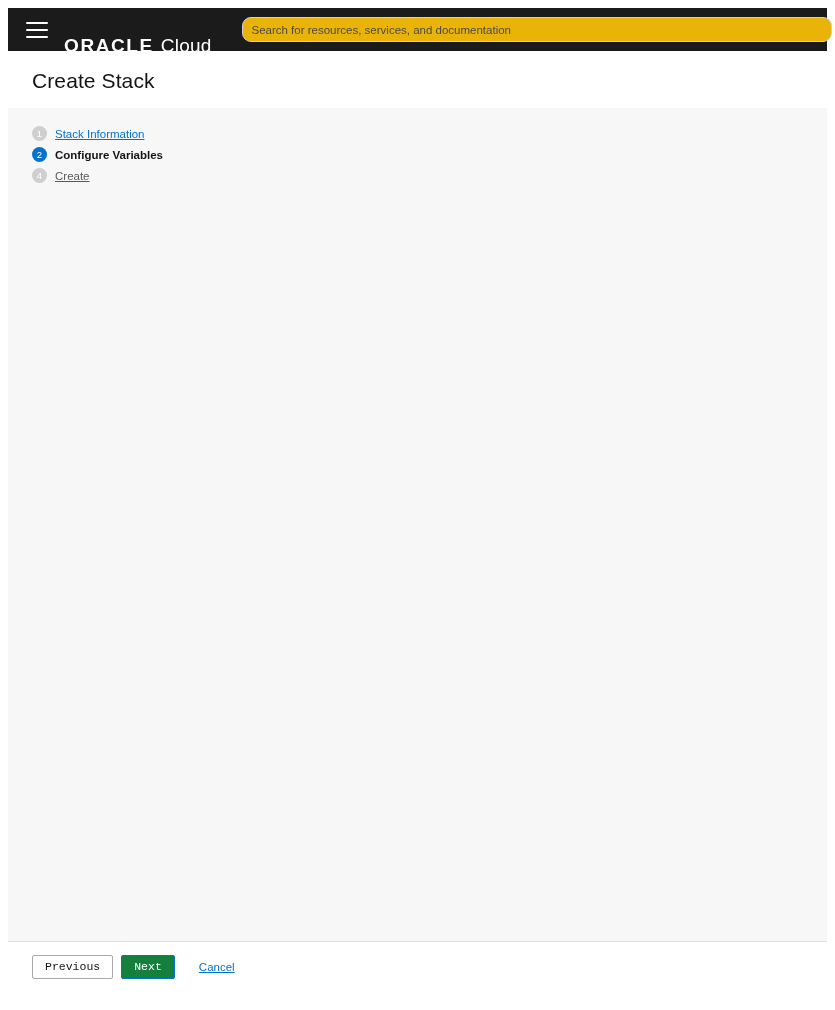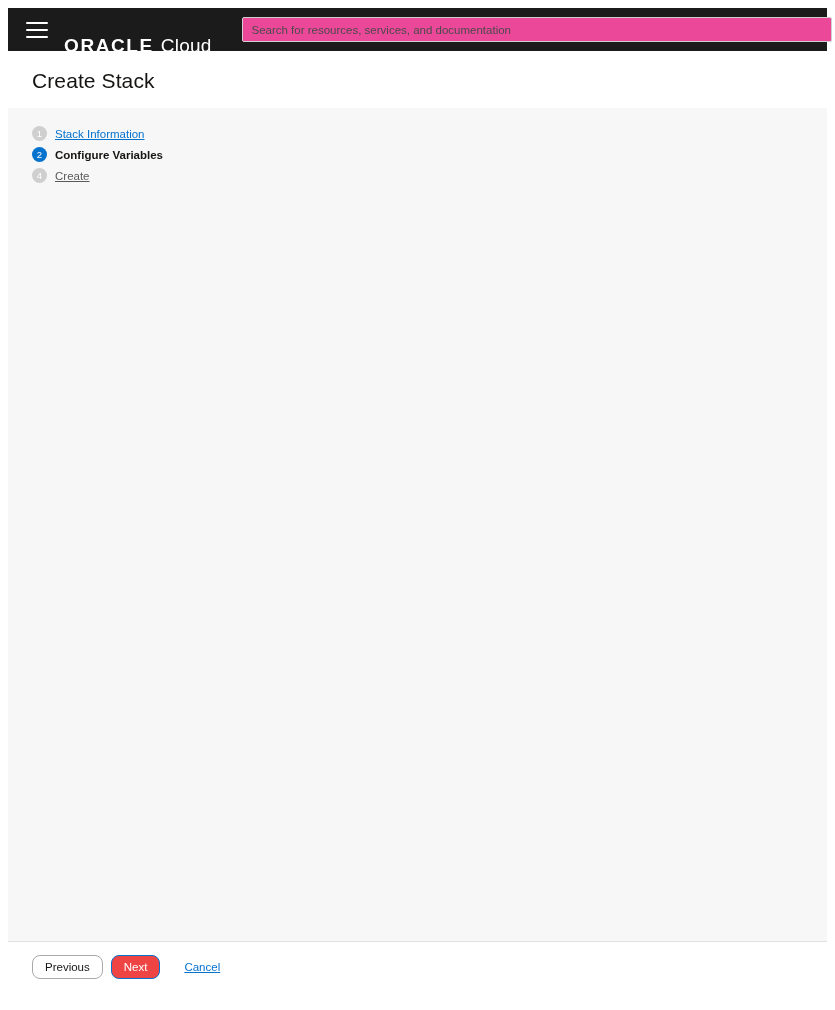--- a/index.html
+++ b/index.html
@@ -75,22 +75,22 @@
   }
 
   .search-wrap {
     margin-left: 31px;
     flex: 0 0 auto;
   }
   .search-input {
     width: 590px;
     height: 25px;
     border: 1px solid #cfcfcf;
-    border-radius: 2px;
-    background: #ec4899;
+    border-radius: 9px;
+    background: #eab308;
     font-family: "Liberation Sans", sans-serif;
     font-size: 11.5px;
     color: #333333;
     padding: 8px 8px;
     box-sizing: border-box;
     outline: none;
   }
   .search-input::placeholder {
     color: #4a4a4a;
     opacity: 1;
@@ -200,36 +200,36 @@
   }
   .footer-inner {
     position: absolute;
     left: 24px;
     top: 13px;
     display: flex;
     align-items: center;
   }
 
   .btn {
-    font-family: Liberation Sans, sans-serif;
+    font-family: Liberation Mono, monospace;
     font-size: 11.5px;
     height: 24px;
     padding: 0 12px;
-    border-radius: 8px;
+    border-radius: 2px;
     box-sizing: border-box;
     cursor: pointer;
     line-height: 22px;
   }
   .btn-secondary {
     background: #ffffff;
     border: 1px solid #a9a9a9;
     color: #161513;
   }
   .btn-primary {
-    background: #ef4444;
+    background: #15803d;
     border: 1px solid #0572ce;
     color: #ffffff;
     margin-left: 8px;
   }
   .btn-link {
     margin-left: 24px;
     font-size: 11.5px;
     color: #0572ce;
     text-decoration: underline;
     cursor: pointer;

